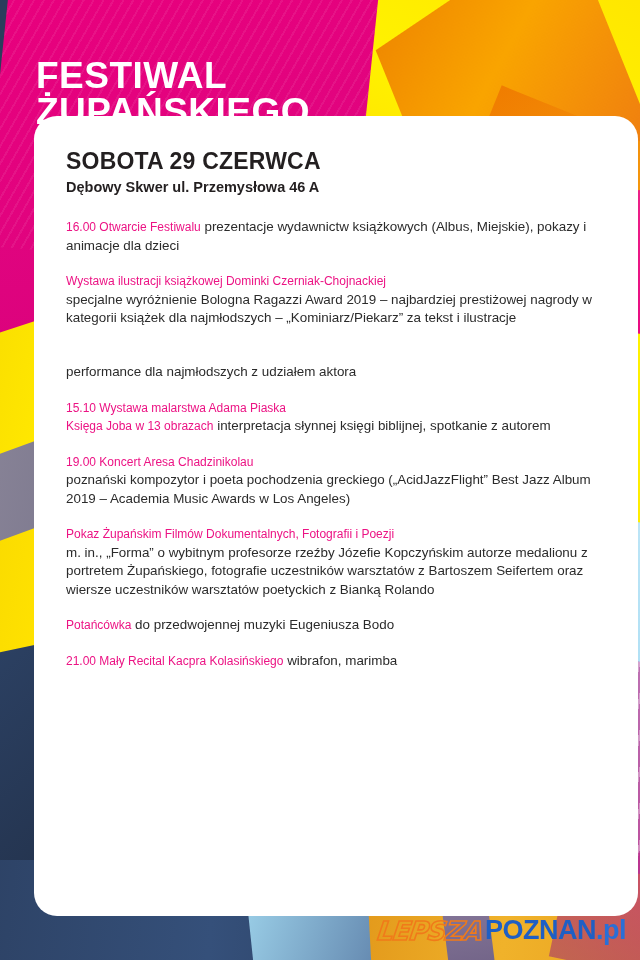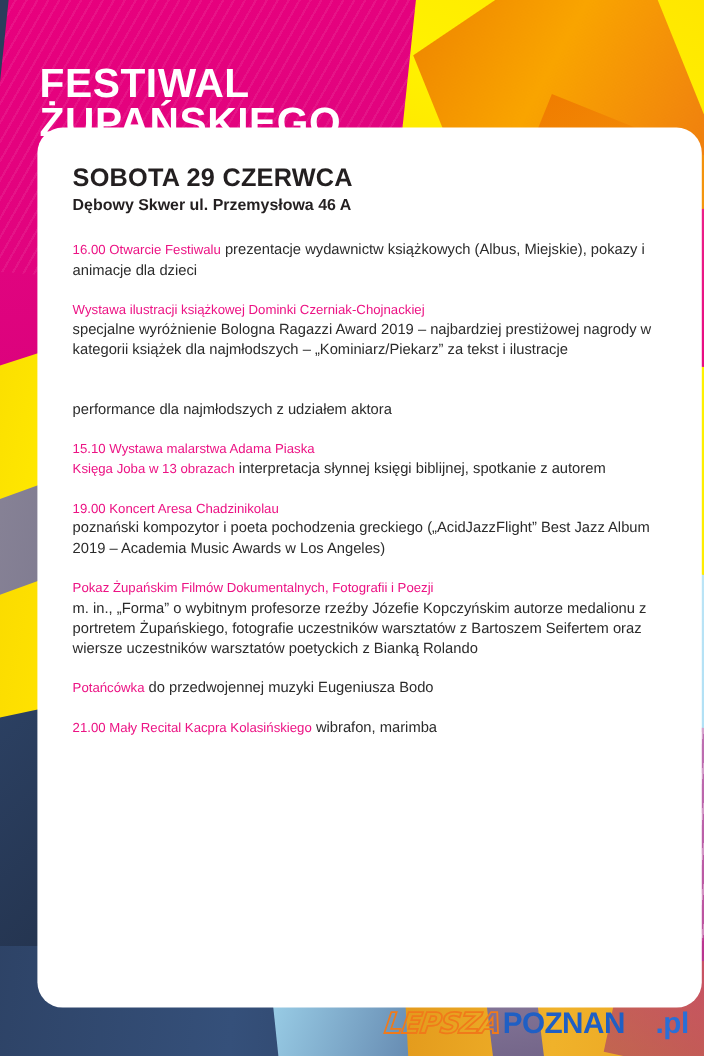--- a/index.html
+++ b/index.html
@@ -178,21 +178,21 @@
     font-size:26px; color:transparent;
     -webkit-text-stroke:1.6px #f07a1a;
     letter-spacing:-1px;
     transform:skewX(-8deg);
     font-family:"DejaVu Sans", sans-serif;
   }
   #wm-poznan {
     font-size:27px; color:#1f5fc4; font-style:normal;
     letter-spacing:-.5px;
   }
-  #wm-poznan .dotpl { color:#2a6fd6;padding-left:28px; }
+  #wm-poznan .dotpl { color:#2a6fd6; }
 </style>
 </head>
 <body>
 
 <div id="bg">
   <div class="layer mg-top"></div>
   <div class="layer mg-top2"></div>
   <div class="layer yl-tr"></div>
   <div class="layer or-tr"></div>
   <div class="layer or-tr2"></div>

